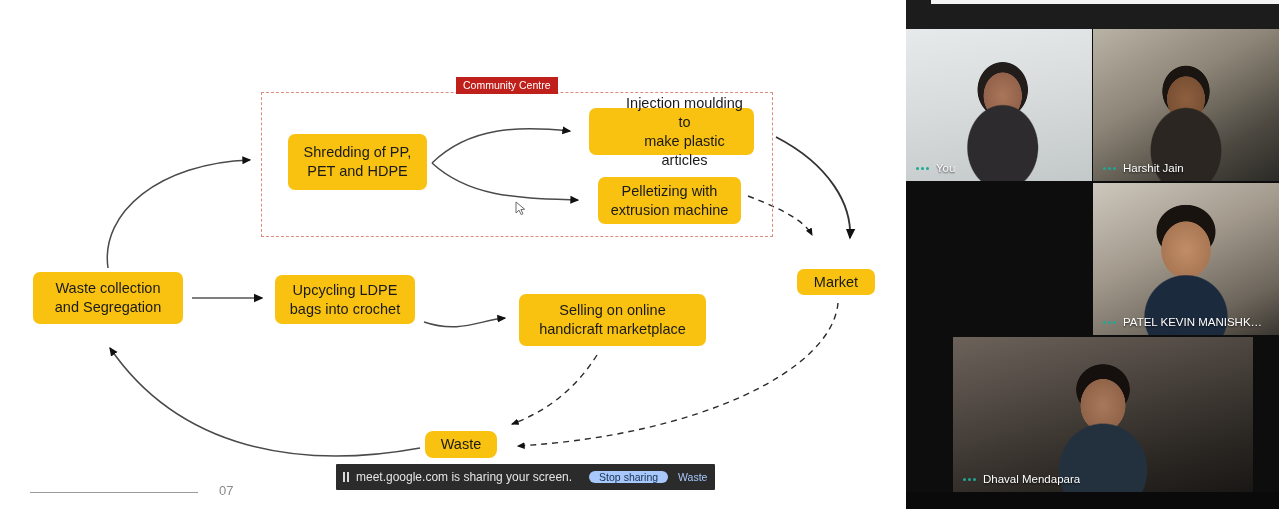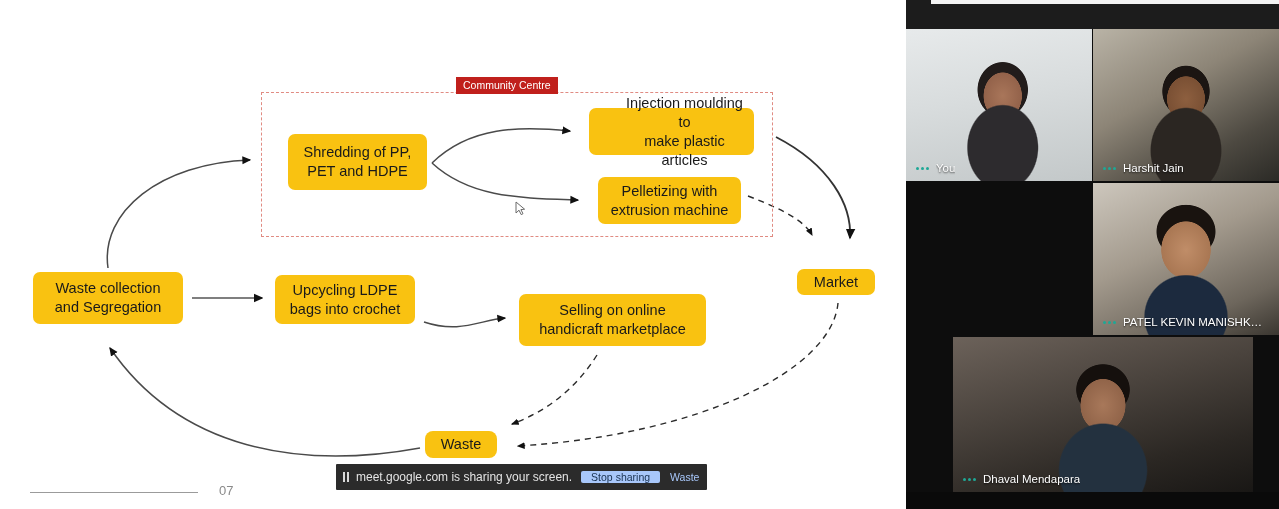--- a/index.html
+++ b/index.html
@@ -95,23 +95,23 @@
     height: 26px; z-index: 8;
     background: #2b2b2b;
     display: flex; align-items: center;
     padding: 0 8px 0 7px; gap: 0px;
     border-radius: 1px;
   }
   #pause-icon { display: flex; gap: 2px; margin-right: 7px; }
   #pause-icon i { display: block; width: 2px; height: 10px; background: #d9d9d9; }
   #share-msg { color: #e4e4e4; font-size: 12px; white-space: nowrap; }
   #stop-sharing {
-    margin-left: 9px;
+    margin-left: 17px;
     background: #a8c7fa; color: #17304f;
-    font-size: 10.5px; border: none; border-radius: 2px;
+    font-size: 10.5px; border: none; border-radius: 8px;
     padding: 0 10px; cursor: pointer;
     font-family: inherit; white-space: nowrap;
   }
   #hide-btn {
     margin-left: 10px; color: #a8c7fa;
     font-size: 10.5px; cursor: pointer; white-space: nowrap;
   }
 
   
   #people {

